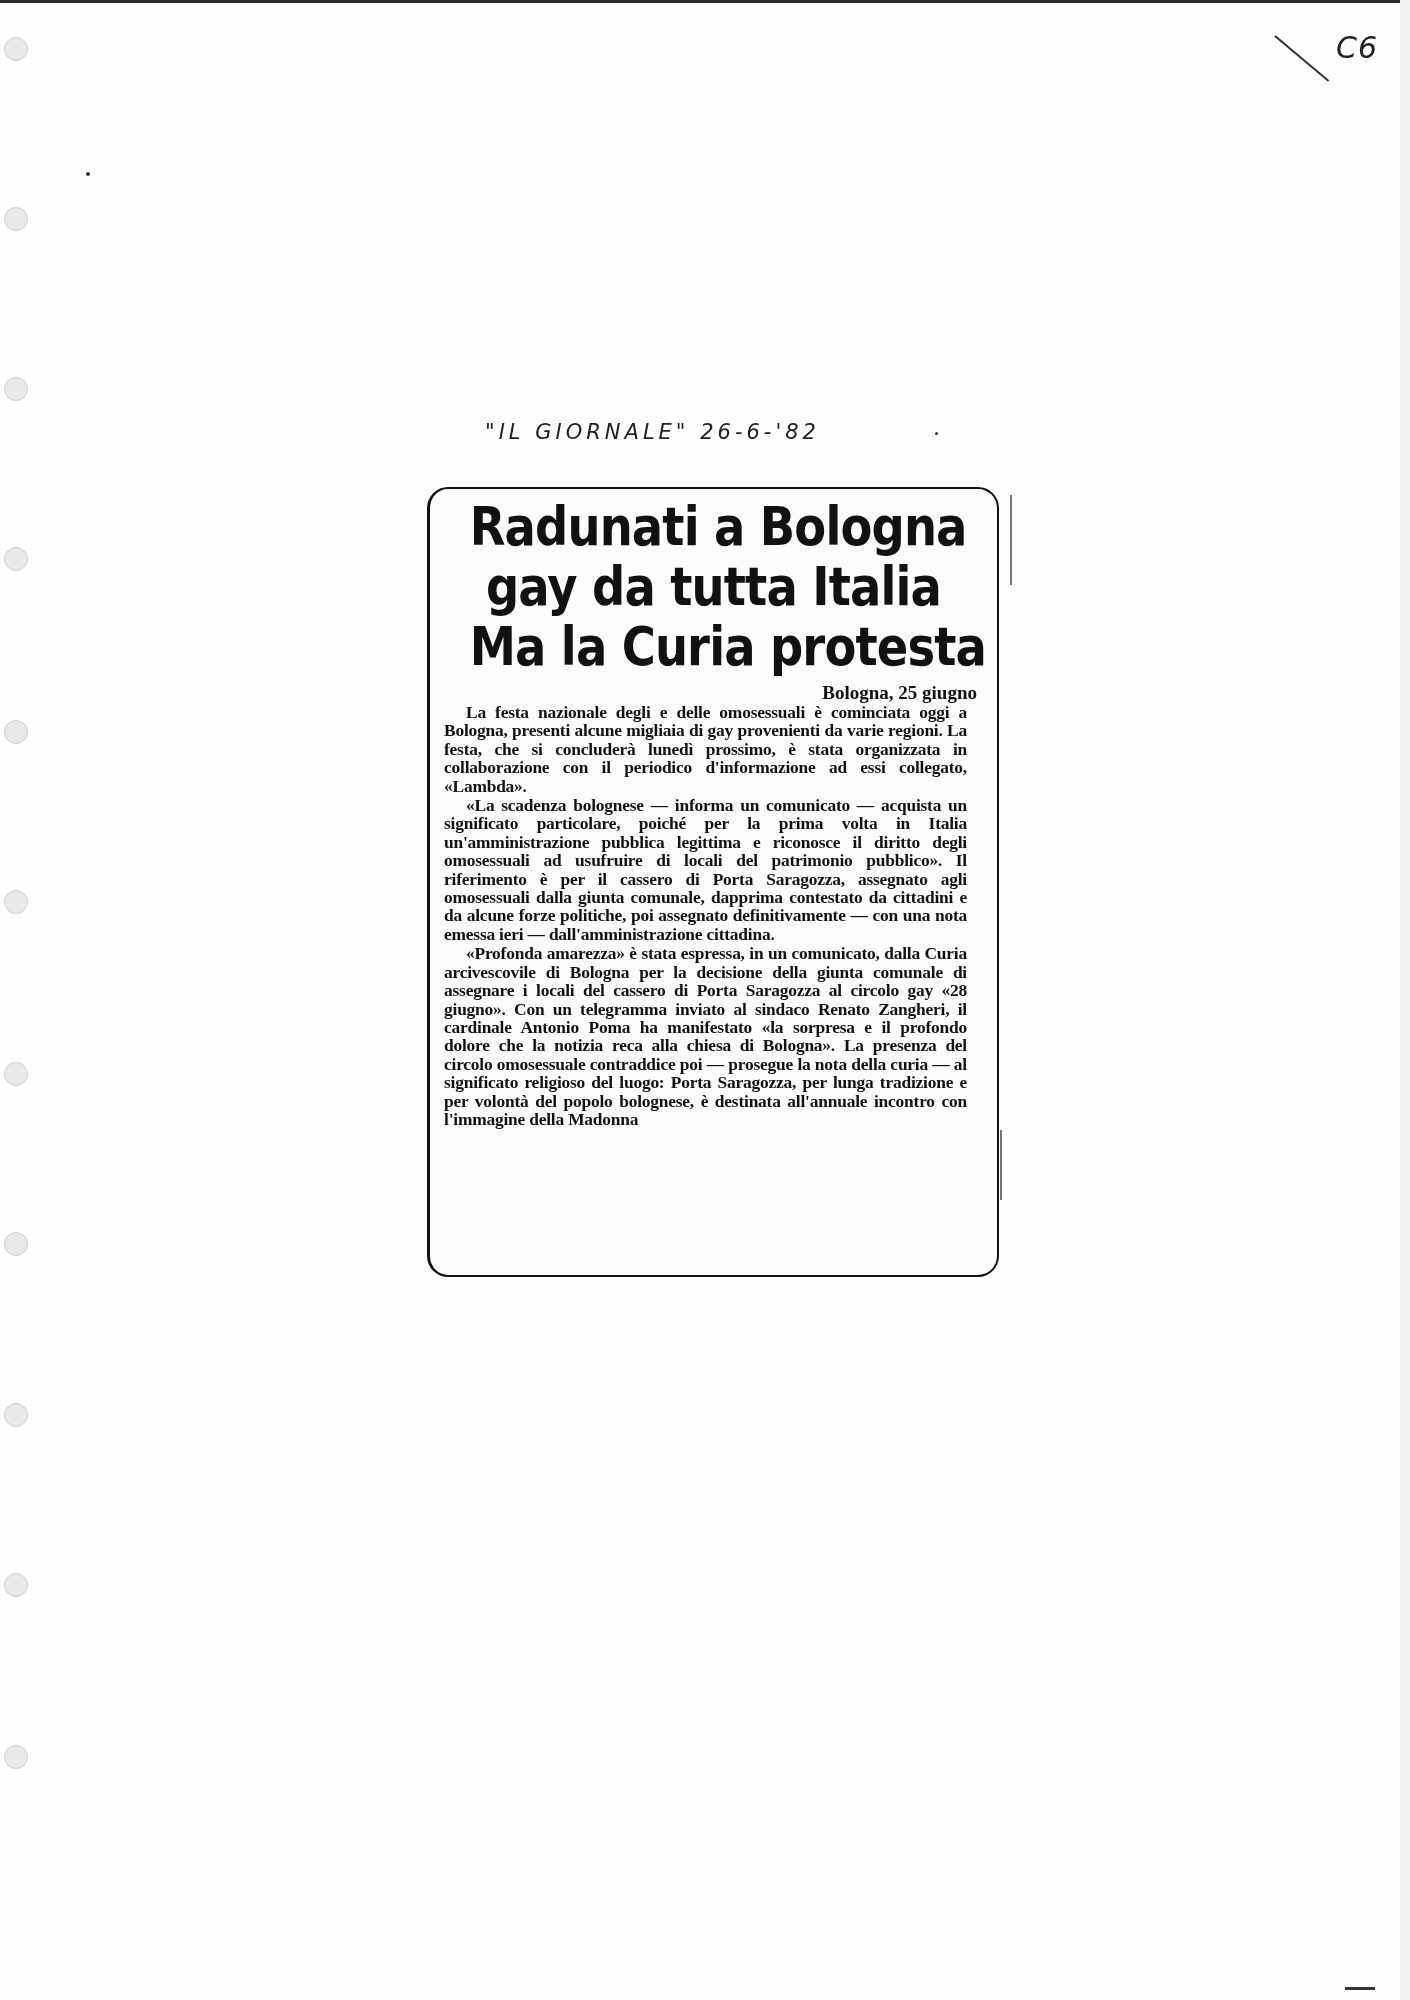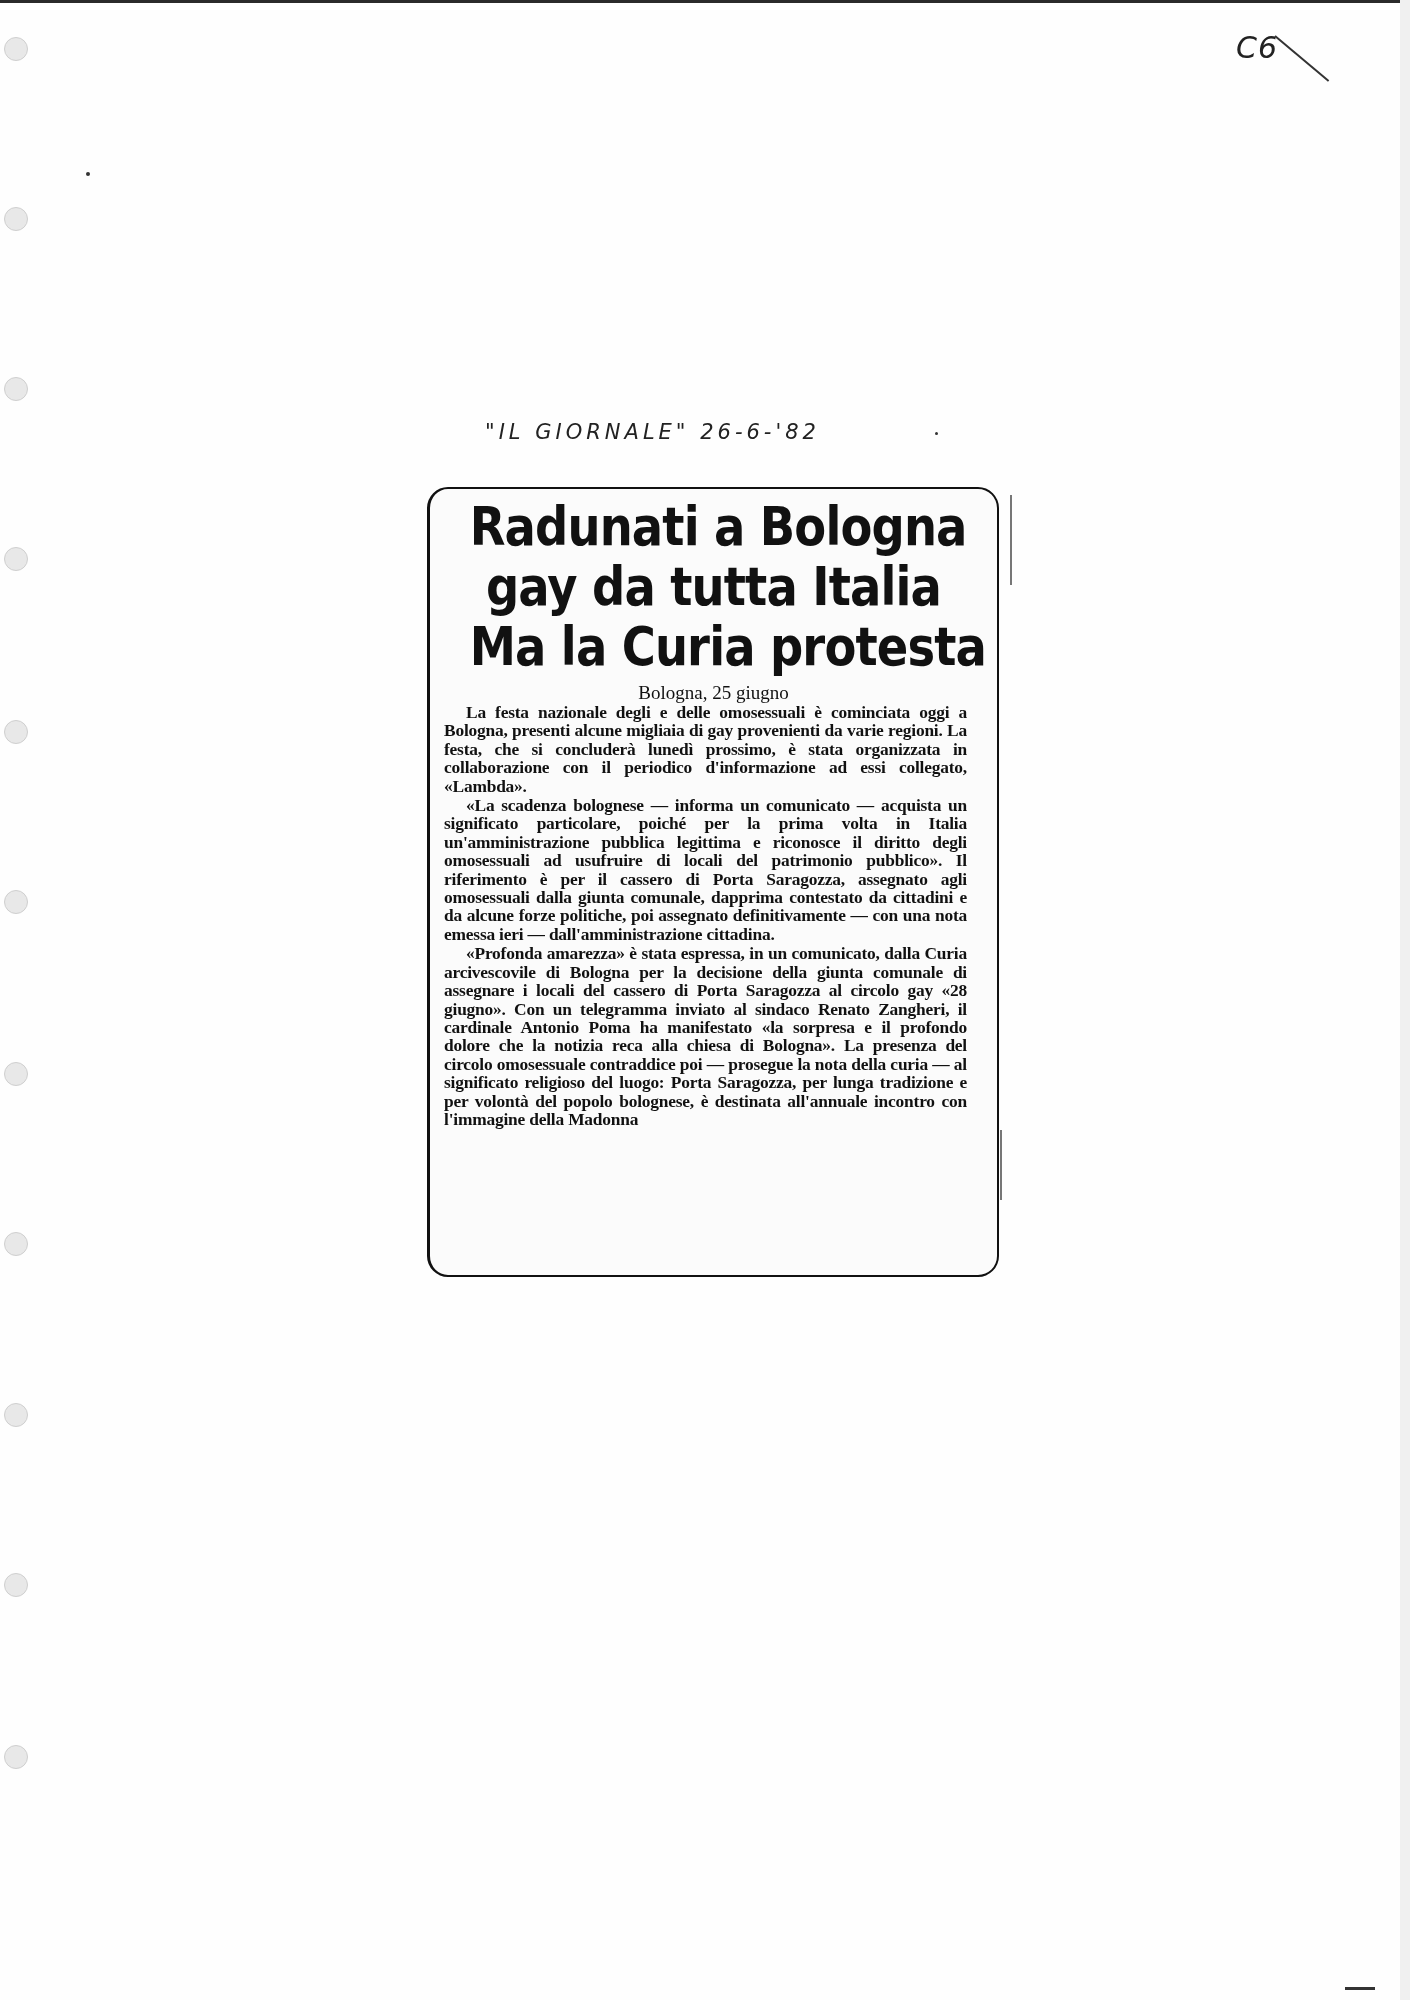--- a/index.html
+++ b/index.html
@@ -14,43 +14,43 @@
   .punch-hole {
     position:absolute; left:4px; width:22px; height:22px; border-radius:50%;
     background:#e8e8e8; border:1px solid #cfcfcf;
   }
   .speck { position:absolute; width:4px; height:4px; border-radius:50%; background:#333; }
   .handwriting {
     position:absolute; font-family:"DejaVu Sans", sans-serif; font-style:italic;
     color:#222; letter-spacing:4px;
   }
   .source-note { left:485px; top:420px; font-size:21px; font-weight:300; }
-  .page-mark { left:1236px; top:30px; font-size:30px; letter-spacing:1px; }
+  .page-mark { left:1336px; top:30px; font-size:30px; letter-spacing:1px; }
   .page-mark-stroke {
     position:absolute; left:1275px; top:35px; width:70px; height:2px; background:#333;
     transform:rotate(40deg); transform-origin:left center;
   }
   .clipping {
     position:absolute; left:427px; top:487px; width:572px; height:790px;
     border-left:3px solid #111; border-top:2px solid #111; border-bottom:2px solid #111;
     border-right:2px solid #111;
     box-sizing:border-box; background:#fbfbfb;border-radius:21px;
   }
   .clip-extra-line { position:absolute; left:1010px; top:495px; width:2px; height:90px; background:#777; }
   .clip-extra-line2 { position:absolute; left:1000px; top:1130px; width:2px; height:70px; background:#777; }
   .headline {
     margin:8px 0 0 0; text-align:center;
     font-family:"DejaVu Sans", sans-serif; font-weight:900;
     font-size:54px; line-height:60px; letter-spacing:-1px; color:#111;
     transform:scaleX(0.86); transform-origin:center top;
   }
   .headline div { white-space:nowrap; }
   .dateline {
-    text-align:center; margin-top:6px;
-    font-size:19px; font-weight:normal; line-height:20px; color:#111;
+    text-align:right; padding-right:20px; margin-top:6px;
+    font-size:19px; font-weight:bold; line-height:20px; color:#111;
   }
   .body-text {
     padding:0 18px 0 14px; font-size:17.4px; line-height:18.4px; font-weight:bold;
     color:#111; text-align:justify; letter-spacing:-0.2px;
   }
   .body-text p { margin:0 12px 1px 0; text-indent:22px; }
 </style>
 </head>
 <body>
 

